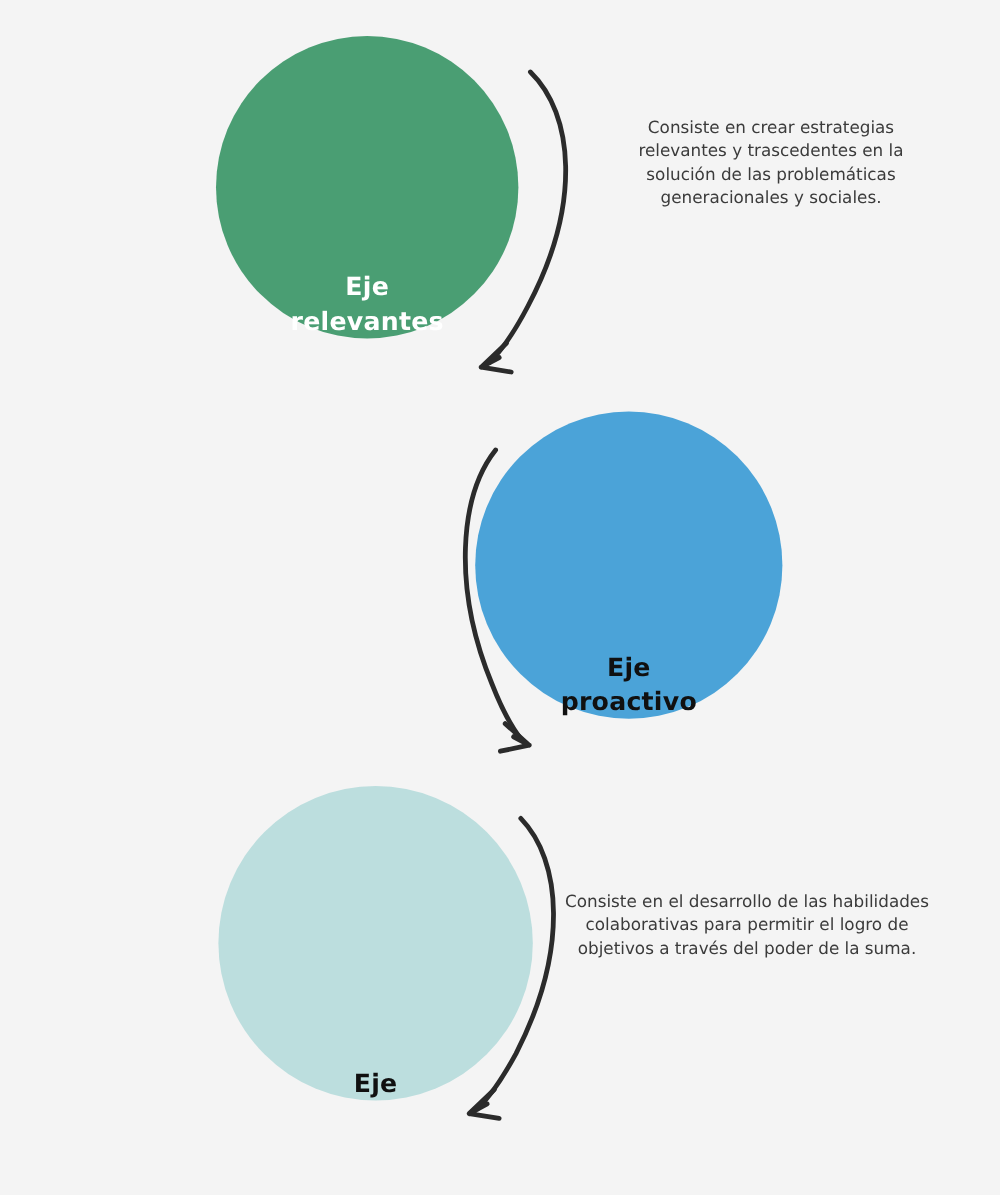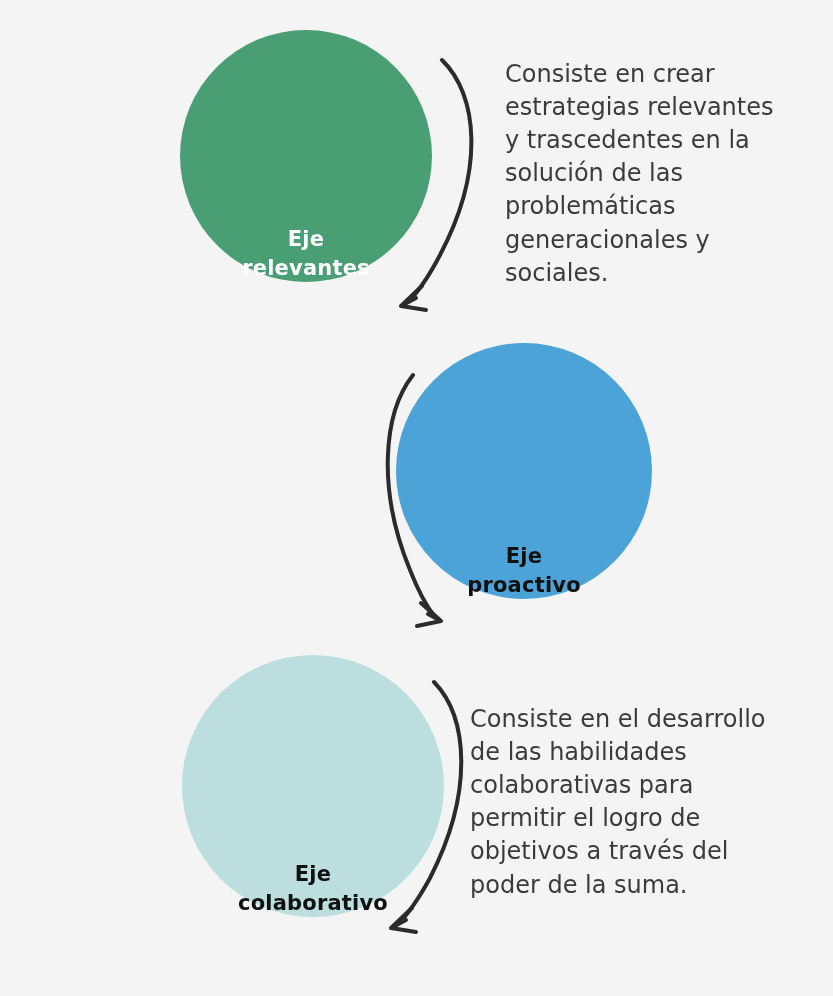--- a/index.html
+++ b/index.html
@@ -28,23 +28,25 @@
   }
   .node-label {
     font-weight: bold;
     font-size: 21px;
     line-height: 1.35;
     letter-spacing: 0.2px;
     padding: 0 18px;
   }
   .desc {
     position: absolute;
-    font-size: 24px;
+    font-size: 14px;
     line-height: 1.38;
     color: #3b3b3b;
+    text-align: center;
+    margin-top: 40px;
   }
   .arrow-svg {
     position: absolute;
     overflow: visible;
     pointer-events: none;
   }
   
   #node-emergente {
     left: 180px;
     top: 30px;
@@ -118,18 +120,17 @@
   <div class="node" id="node-proactivo">
     <div class="node-label">
       <span>Eje</span><br>
       <span>proactivo</span>
     </div>
   </div>
 
   <div class="node" id="node-colaborativo">
     <div class="node-label">
       <span>Eje</span><br>
-      <span>colaborativo</span>
     </div>
   </div>
   <div class="desc" id="desc-colaborativo">Consiste en el desarrollo de las habilidades colaborativas para permitir el logro de objetivos  a través del poder de la suma.</div>
 
 </div>
 
 </body></html>

